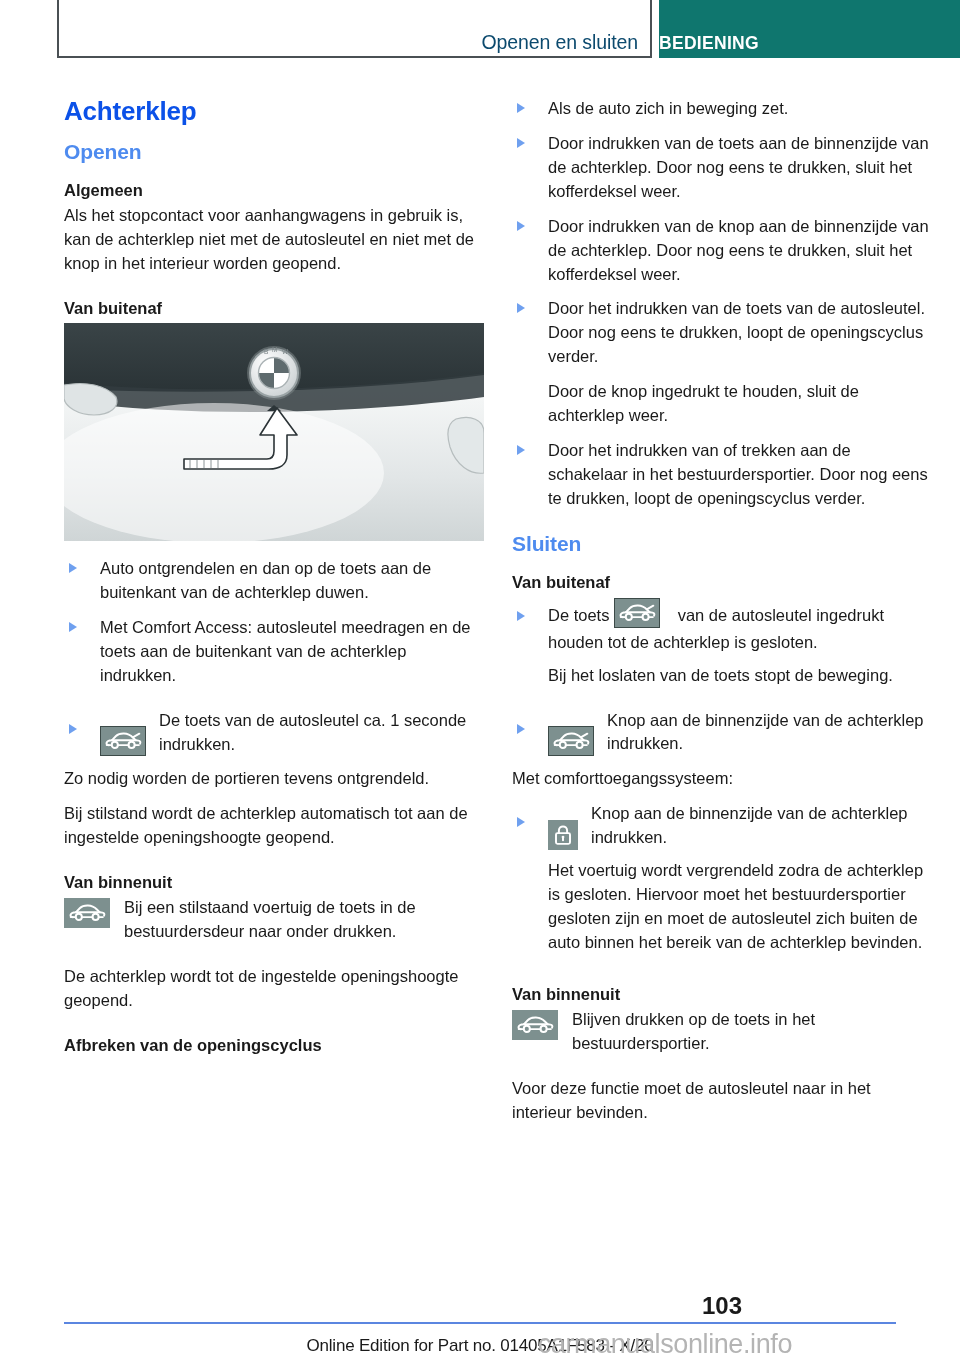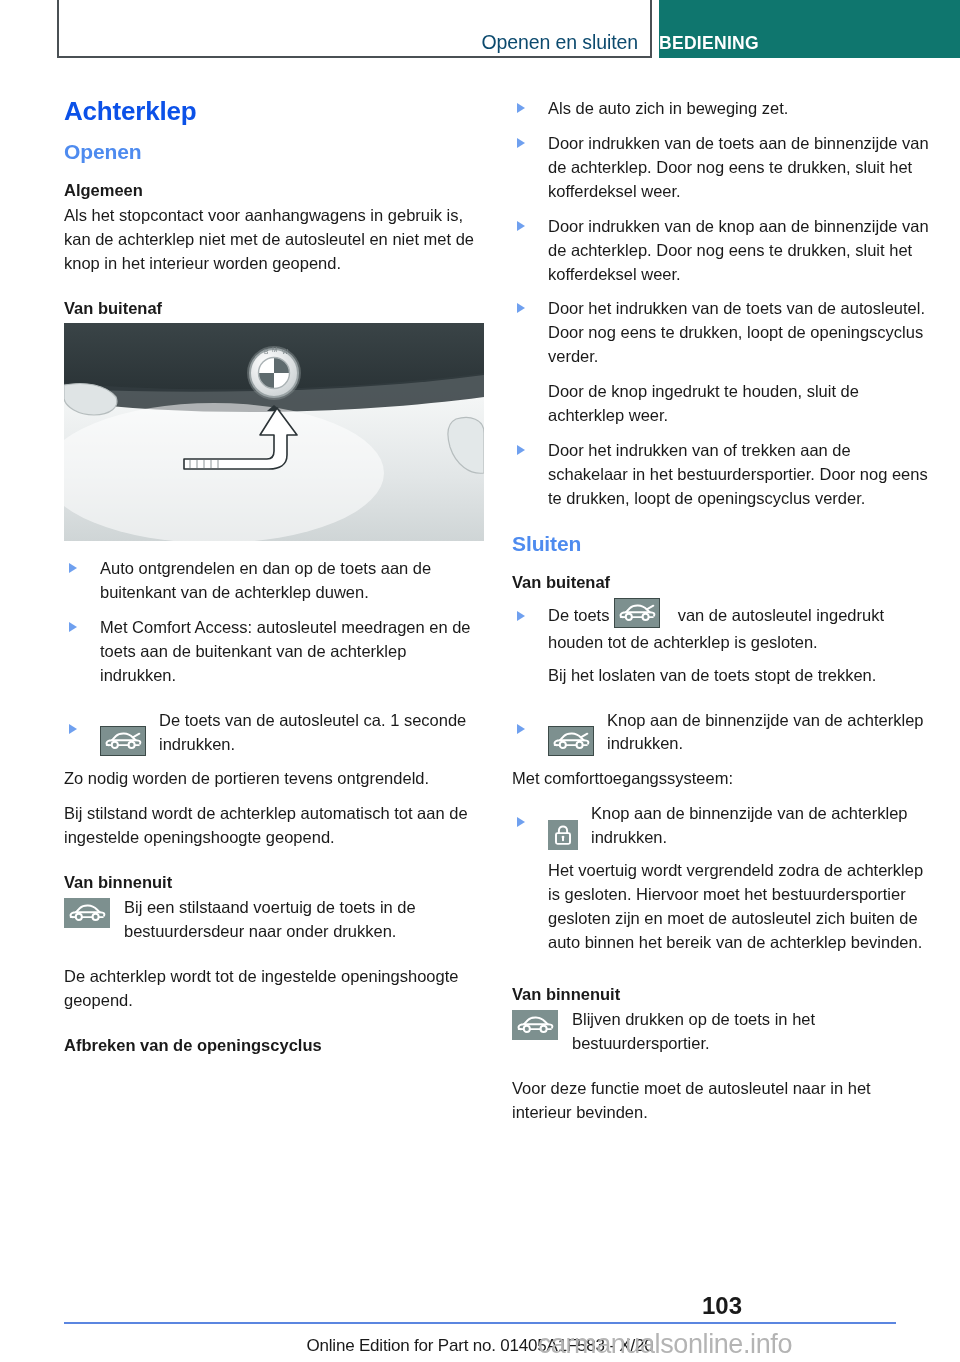--- a/index.html
+++ b/index.html
@@ -351,21 +351,21 @@
               <circle cx="14.2" cy="19.2" r="3.3"></circle>
               <circle cx="32.2" cy="19.2" r="3.3"></circle>
               <path d="M17.5 19.4 L29 19.4"></path>
               <path d="M35.6 19.4 L40 19.4"></path>
               <path d="M5.6 19.4 L10.9 19.4"></path>
             </g>
           </svg>
         </span>
         <span>van de autosleutel ingedrukt houden tot de achterklep is gesloten.</span>
       </div>
-      <p class="body" style="margin-top:8px;margin-bottom:0">Bij het loslaten van de toets stopt de trekken.</p>
+      <p class="body" style="margin-top:8px;margin-bottom:0">Bij het loslaten van de toets stopt de beweging.</p>
     </div>
 
     <div class="gap-sm"></div>
 
     <div class="bulleticonrow">
       <span class="tri"></span>
       <div class="inner">
         <span class="chip">
           <svg viewBox="0 0 46 30" xmlns="http://www.w3.org/2000/svg">
             <g fill="none" stroke="#ffffff" stroke-width="2.1" stroke-linejoin="round" stroke-linecap="round">

